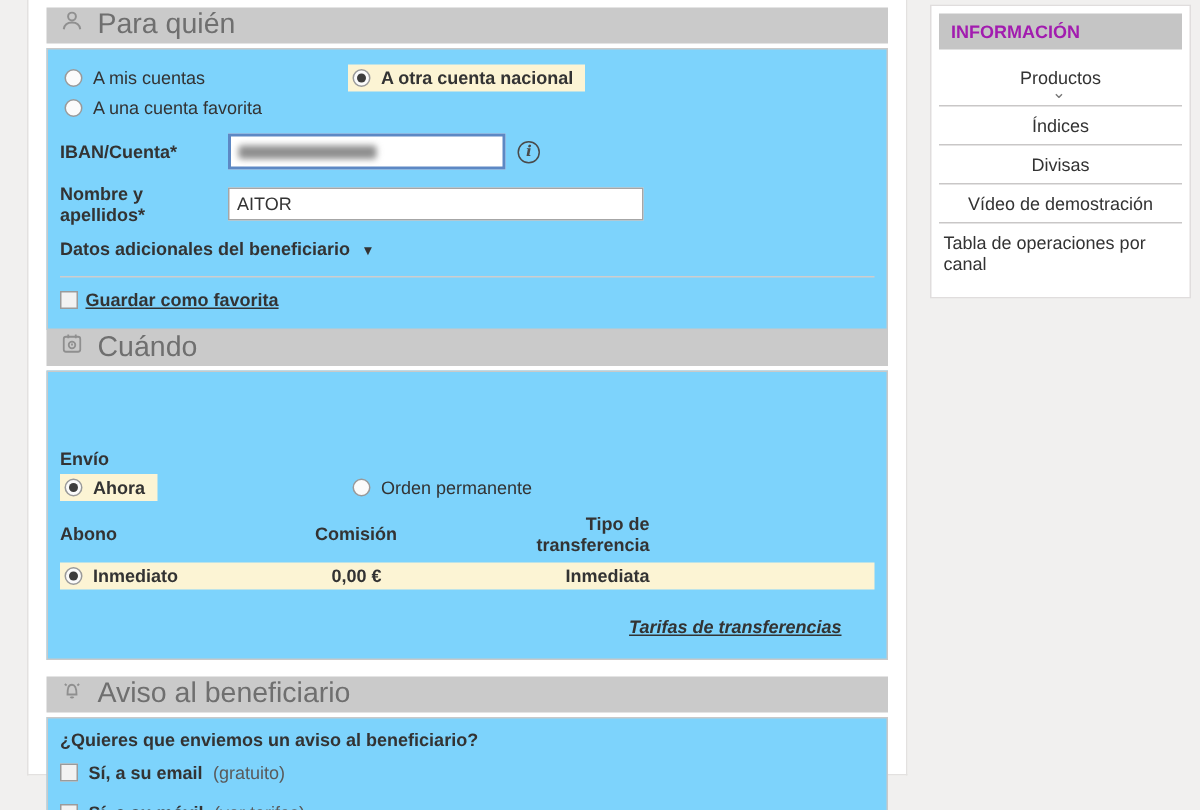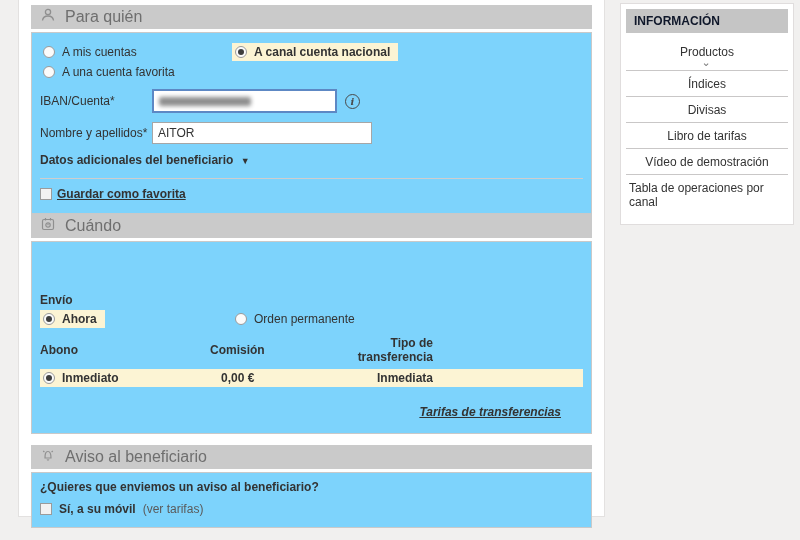--- a/index.html
+++ b/index.html
@@ -10,50 +10,50 @@
     font-size:12px; color:#333;
     position:relative;
   }
   .main-card {
     position:absolute; left:18px; top:0; width:587px; height:517px;
     background:#fff; border:1px solid #e3e1e0; border-top:none;
   }
   
   .sec-header {
     margin:0 12px; height:24px; background:#cacaca; color:#6f6f6f;
-    display:flex; align-items:center; gap:9px; padding-left:9px; font-size:16px;
+    display:flex; align-items:center; gap:9px; padding-left:9px; font-size:19px;
   }
   .sec-header svg { flex:none; }
   .sec-box {
     margin:3px 12px 0; border:1px solid #c9c9c9; padding:7px 8px 8px;
     background:#7dd3fc;
   }
   
   .opt { display:flex; align-items:center; gap:7px; padding:2px 8px 2px 3px; width:max-content; }
   .opt.selected { background:#fcf4d4; font-weight:bold; }
   .radio {
     width:12px; height:12px; border:1px solid #9a9a9a; border-radius:50%;
     background:#fbfbfb; position:relative; flex:none;
   }
   .radio.on::after { content:""; position:absolute; inset:2px; border-radius:50%; background:#3d3d3d; }
   .chk { width:12px; height:12px; border:1px solid #9b9b9b; background:#f2f2f2; flex:none; }
   .radio-grid { display:grid; grid-template-columns:192px auto; row-gap:2px; padding:3px 0 8px; }
   
   .frow { display:flex; align-items:center; margin-bottom:9px; }
-  .frow label { width:112px; font-weight:normal; flex:none; }
+  .frow label { width:112px; font-weight:bold; flex:none; }
   .tinput {
     height:22px; border:1px solid #a6a6a6; font:12px "Liberation Sans",sans-serif;
     padding:1px 5px; color:#333; background:#fff;
   }
   .iban-box {
     width:185px; height:24px; border:2px solid #5d88c4; display:flex; align-items:center;
     padding:0 5px; background:#fff;
   }
   .blur-blob { width:92px; height:9px; background:#8e8e8e; border-radius:2px; filter:blur(2.2px); }
-  .nombre { width:220px; }
+  .nombre { width:277px; }
   .concepto { width:452px; }
   .info-icon {
     width:15px; height:15px; border:1px solid #4a4a4a; border-radius:50%;
     margin-left:8px; display:flex; align-items:center; justify-content:center;
     font:italic bold 10px "DejaVu Serif", serif; color:#4a4a4a; flex:none;
   }
   .datos-adic { font-weight:bold; margin:3px 0 11px; width:max-content; }
   .datos-adic .tri { font-size:9px; margin-left:4px; }
   .divider { border-top:1px solid #cfcdcd; margin:0 0 8px; }
   .fav-row { display:flex; align-items:center; gap:5px; padding-bottom:4px; width:max-content; }
@@ -70,21 +70,21 @@
   
   .question { font-weight:bold; margin-bottom:8px; }
   .chk-row { display:flex; align-items:center; gap:7px; margin-bottom:13px; width:max-content; }
   .chk-row .lbl { font-weight:bold; }
   .chk-row .note { color:#5a5a5a; }
   
   .sidebar {
     position:absolute; left:620px; top:3px; width:174px;
     background:#fff; border:1px solid #e0dddd; padding:5px 5px 10px;
   }
-  .sidebar-header { background:#c5c5c5; color:#0f172a; font-weight:bold; padding:5px 8px; font-size:12px; }
+  .sidebar-header { background:#c5c5c5; color:#a21caf; font-weight:bold; padding:5px 8px; font-size:12px; }
   .sidebar-list { margin-top:6px; }
   .sb-item {
     padding:6px 3px 5px; border-bottom:1px solid #c9c7c7; color:#333;
     display:flex; justify-content:space-between; align-items:center; cursor:pointer;flex-direction:column;
   }
   .sb-item:last-child { border-bottom:none; }
   .chev { color:#7a7a7a; font-size:11px; line-height:6px; margin-right:2px; }
 </style>
 </head>
 <body>
@@ -101,21 +101,21 @@
     <span>Para quién</span>
   </div>
   <div class="sec-box">
     <div class="radio-grid">
       <div class="opt">
         <span class="radio"></span>
         <span>A mis cuentas</span>
       </div>
       <div class="opt selected">
         <span class="radio on"></span>
-        <span>A canal cuenta nacional</span>
+        <span>A otra cuenta nacional</span>
       </div>
       <div class="opt">
         <span class="radio"></span>
         <span>A una cuenta favorita</span>
       </div>
     </div>
 
     <div class="frow">
       <label>IBAN/Cuenta*</label>
       <div class="iban-box">
@@ -195,20 +195,25 @@
         <path d="M5 11 C5 7 5.5 4.5 8 4.5 C10.5 4.5 11 7 11 11 Z"></path>
         <path d="M7 12.5 a1.2 1.2 0 0 0 2 0"></path>
         <line x1="3.2" y1="4" x2="4.4" y2="5"></line>
           <line x1="12.8" y1="4" x2="11.6" y2="5"></line>
       </svg>
     </span>
     <span>Aviso al beneficiario</span>
   </div>
   <div class="sec-box" style="padding-bottom:4px;">
     <div class="question">¿Quieres que enviemos un aviso al beneficiario?</div>
+    <div class="chk-row">
+      <span class="chk"></span>
+      <span class="lbl">Sí, a su email</span>
+      <span class="note">(gratuito)</span>
+    </div>
     <div class="chk-row" style="margin-bottom:7px;">
       <span class="chk"></span>
       <span class="lbl">Sí, a su móvil</span>
       <span class="note">(ver tarifas)</span>
     </div>
   </div>
 
 </div>
 
 <div class="sidebar">
@@ -218,22 +223,19 @@
       <span>Productos</span>
       <span class="chev">⌄</span>
     </div>
     <div class="sb-item">
       <span>Índices</span>
     </div>
     <div class="sb-item">
       <span>Divisas</span>
     </div>
     <div class="sb-item">
-      <span>Libro de tarifas</span>
-    </div>
-    <div class="sb-item">
       <span>Vídeo de demostración</span>
     </div>
     <div class="sb-item">
       <span>Tabla de operaciones por canal</span>
     </div>
   </div>
 </div>
 
 </body></html>

